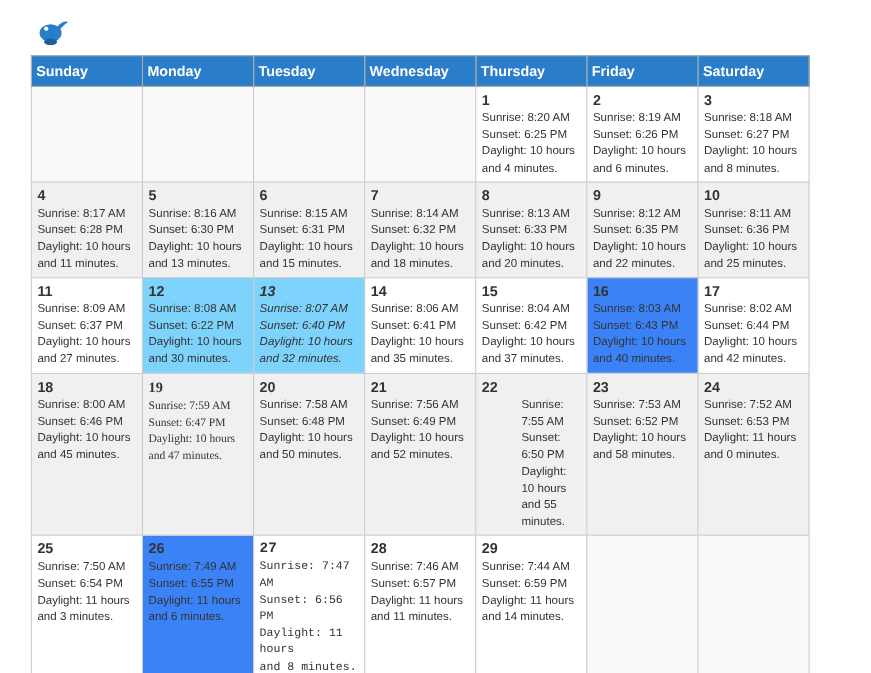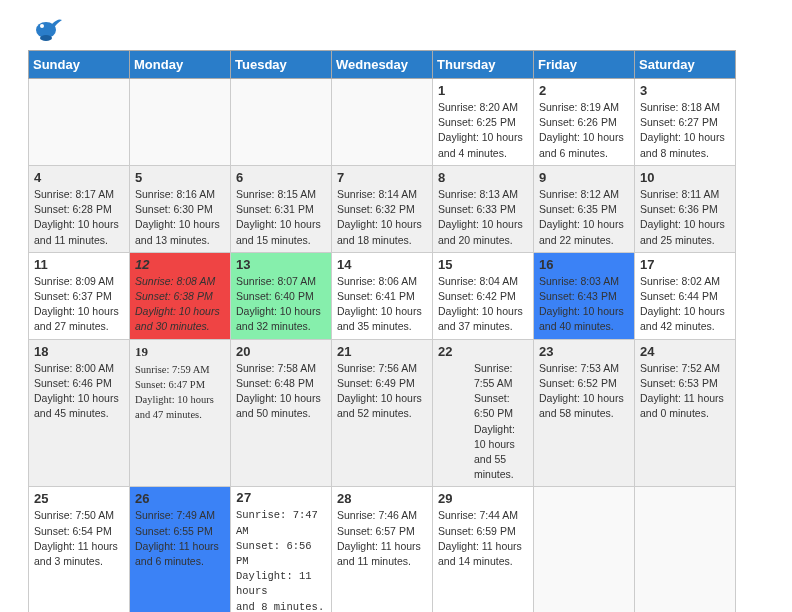--- a/index.html
+++ b/index.html
@@ -138,28 +138,28 @@
           </td>
         </tr>
         <tr>
           <td style="background-color: rgb(255, 255, 255);">
             <div class="day-num">11</div>
             <div class="day-info" style="white-space: pre-line;">Sunrise: 8:09 AM
 Sunset: 6:37 PM
 Daylight: 10 hours
 and 27 minutes.</div>
           </td>
-          <td style="background-color: #ef4444; font-style: italic;">
+          <td style="background-color: #7dd3fc;">
             <div class="day-num">12</div>
             <div class="day-info" style="white-space: pre-line;">Sunrise: 8:08 AM
-Sunset: 6:38 PM
+Sunset: 6:22 PM
 Daylight: 10 hours
 and 30 minutes.</div>
           </td>
-          <td style="background-color: #86efac;">
+          <td style="background-color: #7dd3fc; font-style: italic;">
             <div class="day-num">13</div>
             <div class="day-info" style="white-space: pre-line;">Sunrise: 8:07 AM
 Sunset: 6:40 PM
 Daylight: 10 hours
 and 32 minutes.</div>
           </td>
           <td style="background-color: rgb(255, 255, 255);">
             <div class="day-num">14</div>
             <div class="day-info" style="white-space: pre-line;">Sunrise: 8:06 AM
 Sunset: 6:41 PM

